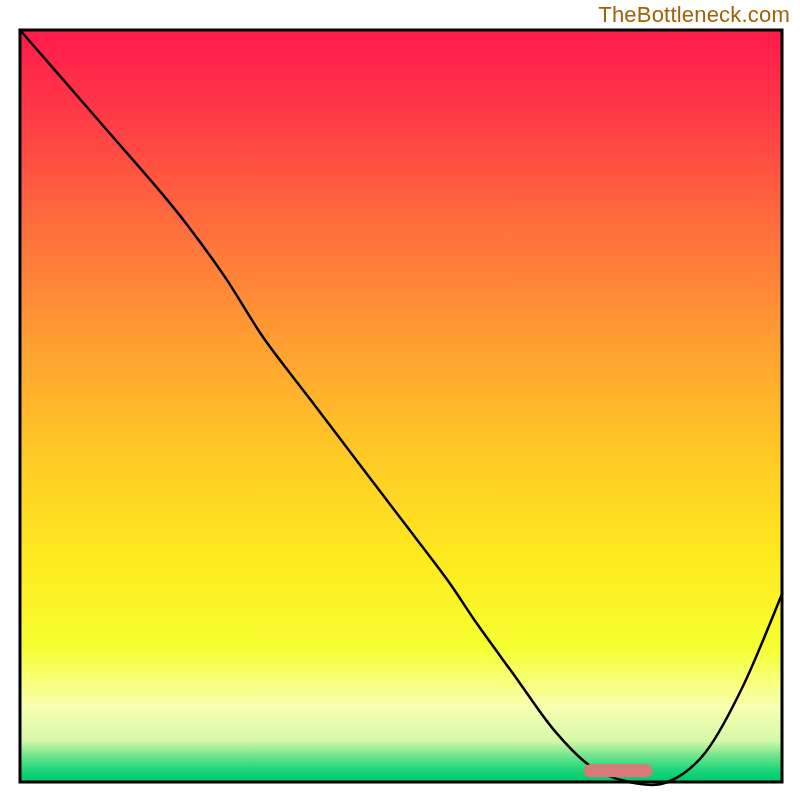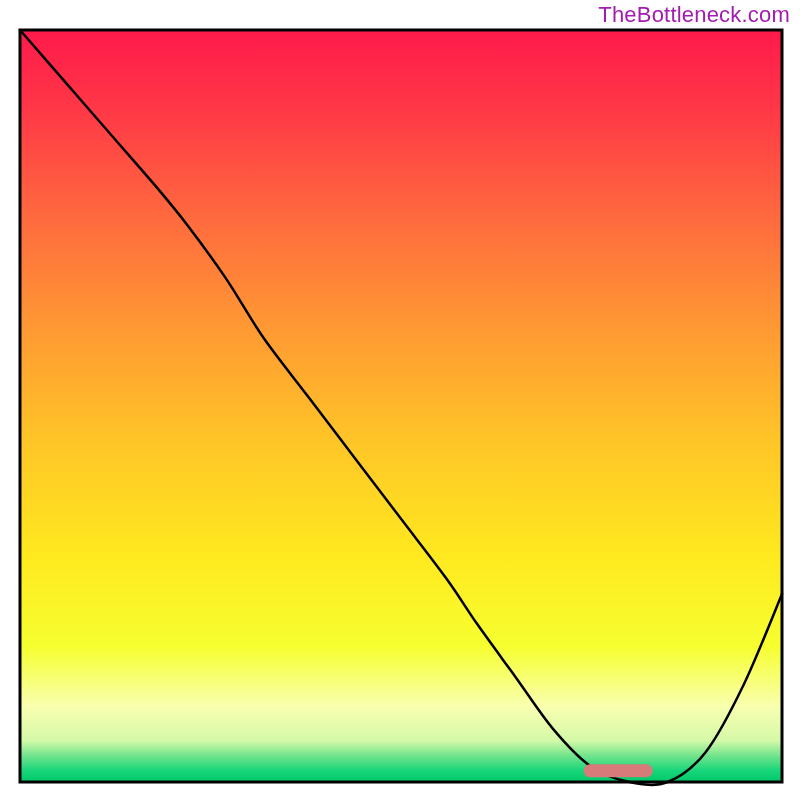--- a/index.html
+++ b/index.html
@@ -14,21 +14,21 @@
     position: relative;
     width: 800px;
     height: 800px;
   }
   .watermark {
     position: absolute;
     top: 2px;
     right: 10px;
     font-size: 22px;
     font-weight: 500;
-    color: #a21caf;
+    color: #a16207;
     letter-spacing: 0.2px;
   }
   svg {
     display: block;
   }
 </style>
 </head>
 <body>
 <div class="wrap">
 

